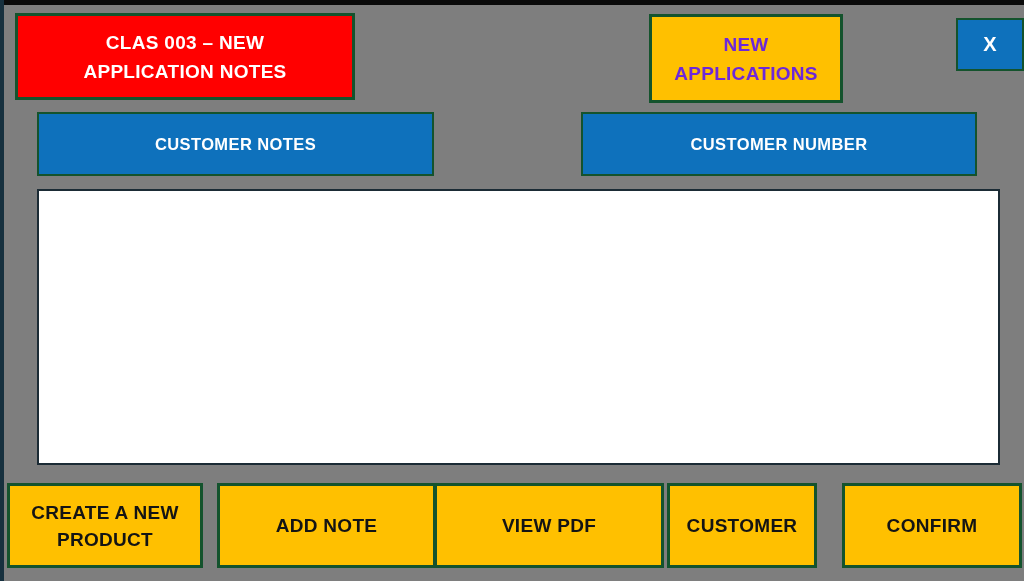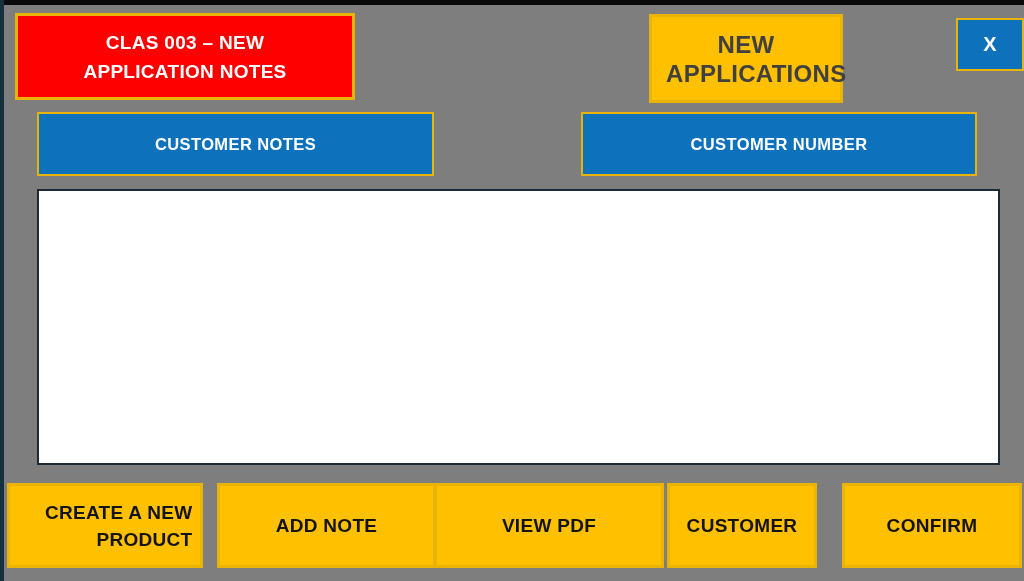--- a/index.html
+++ b/index.html
@@ -17,37 +17,37 @@
   }
   .strip-left {
     position: absolute; left: 0; top: 0; width: 4px; height: 581px;
     background: #16303e;
   }
 
   .btn {
     position: absolute;
     display: flex; align-items: center; justify-content: center;
     text-align: center;
-    border: 3px solid #eab308;
+    border: 3px solid #14532d;
     font-weight: bold;
     cursor: default;
   }
   .btn span { display: block; }
 
   .banner {
     left: 15px; top: 13px; width: 340px; height: 87px;
     background: #ff0000; color: #ffffff;
     font-size: 19px; line-height: 29px; letter-spacing: 0.3px;
   }
   .banner span { max-width: 240px; }
 
   .new-apps {
     left: 649px; top: 14px; width: 194px; height: 89px;
-    background: #ffc000; color: #404040;
-    font-size: 24px; line-height: 29px; letter-spacing: 0.3px;
+    background: #ffc000; color: #6d28d9;
+    font-size: 19px; line-height: 29px; letter-spacing: 0.3px;
   }
   .new-apps span { max-width: 160px; }
 
   .close-btn {
     left: 956px; top: 18px; width: 68px; height: 53px;
     background: #0e71bc; color: #ffffff;
     border-width: 2px;
     font-size: 20px;
   }
 
@@ -66,21 +66,21 @@
     border: 2px solid #1b2b35;
     font-size: 16px; color: #141414; padding: 8px;
     cursor: text;
   }
 
   .action {
     top: 483px; height: 85px;
     background: #ffc000; color: #141414;
     font-size: 19px; line-height: 27px; letter-spacing: 0.3px;
   }
-  .act-create  { left: 7px;   width: 196px; text-align: right; }
+  .act-create  { left: 7px;   width: 196px; }
   .act-create span { max-width: 175px; }
   .act-addnote { left: 217px; width: 219px; }
   .act-viewpdf { left: 434px; width: 230px; }
   .act-diarise { left: 667px; width: 150px; }
   .act-confirm { left: 842px; width: 180px; }
 </style>
 </head>
 <body>
 
 <div class="stage">

